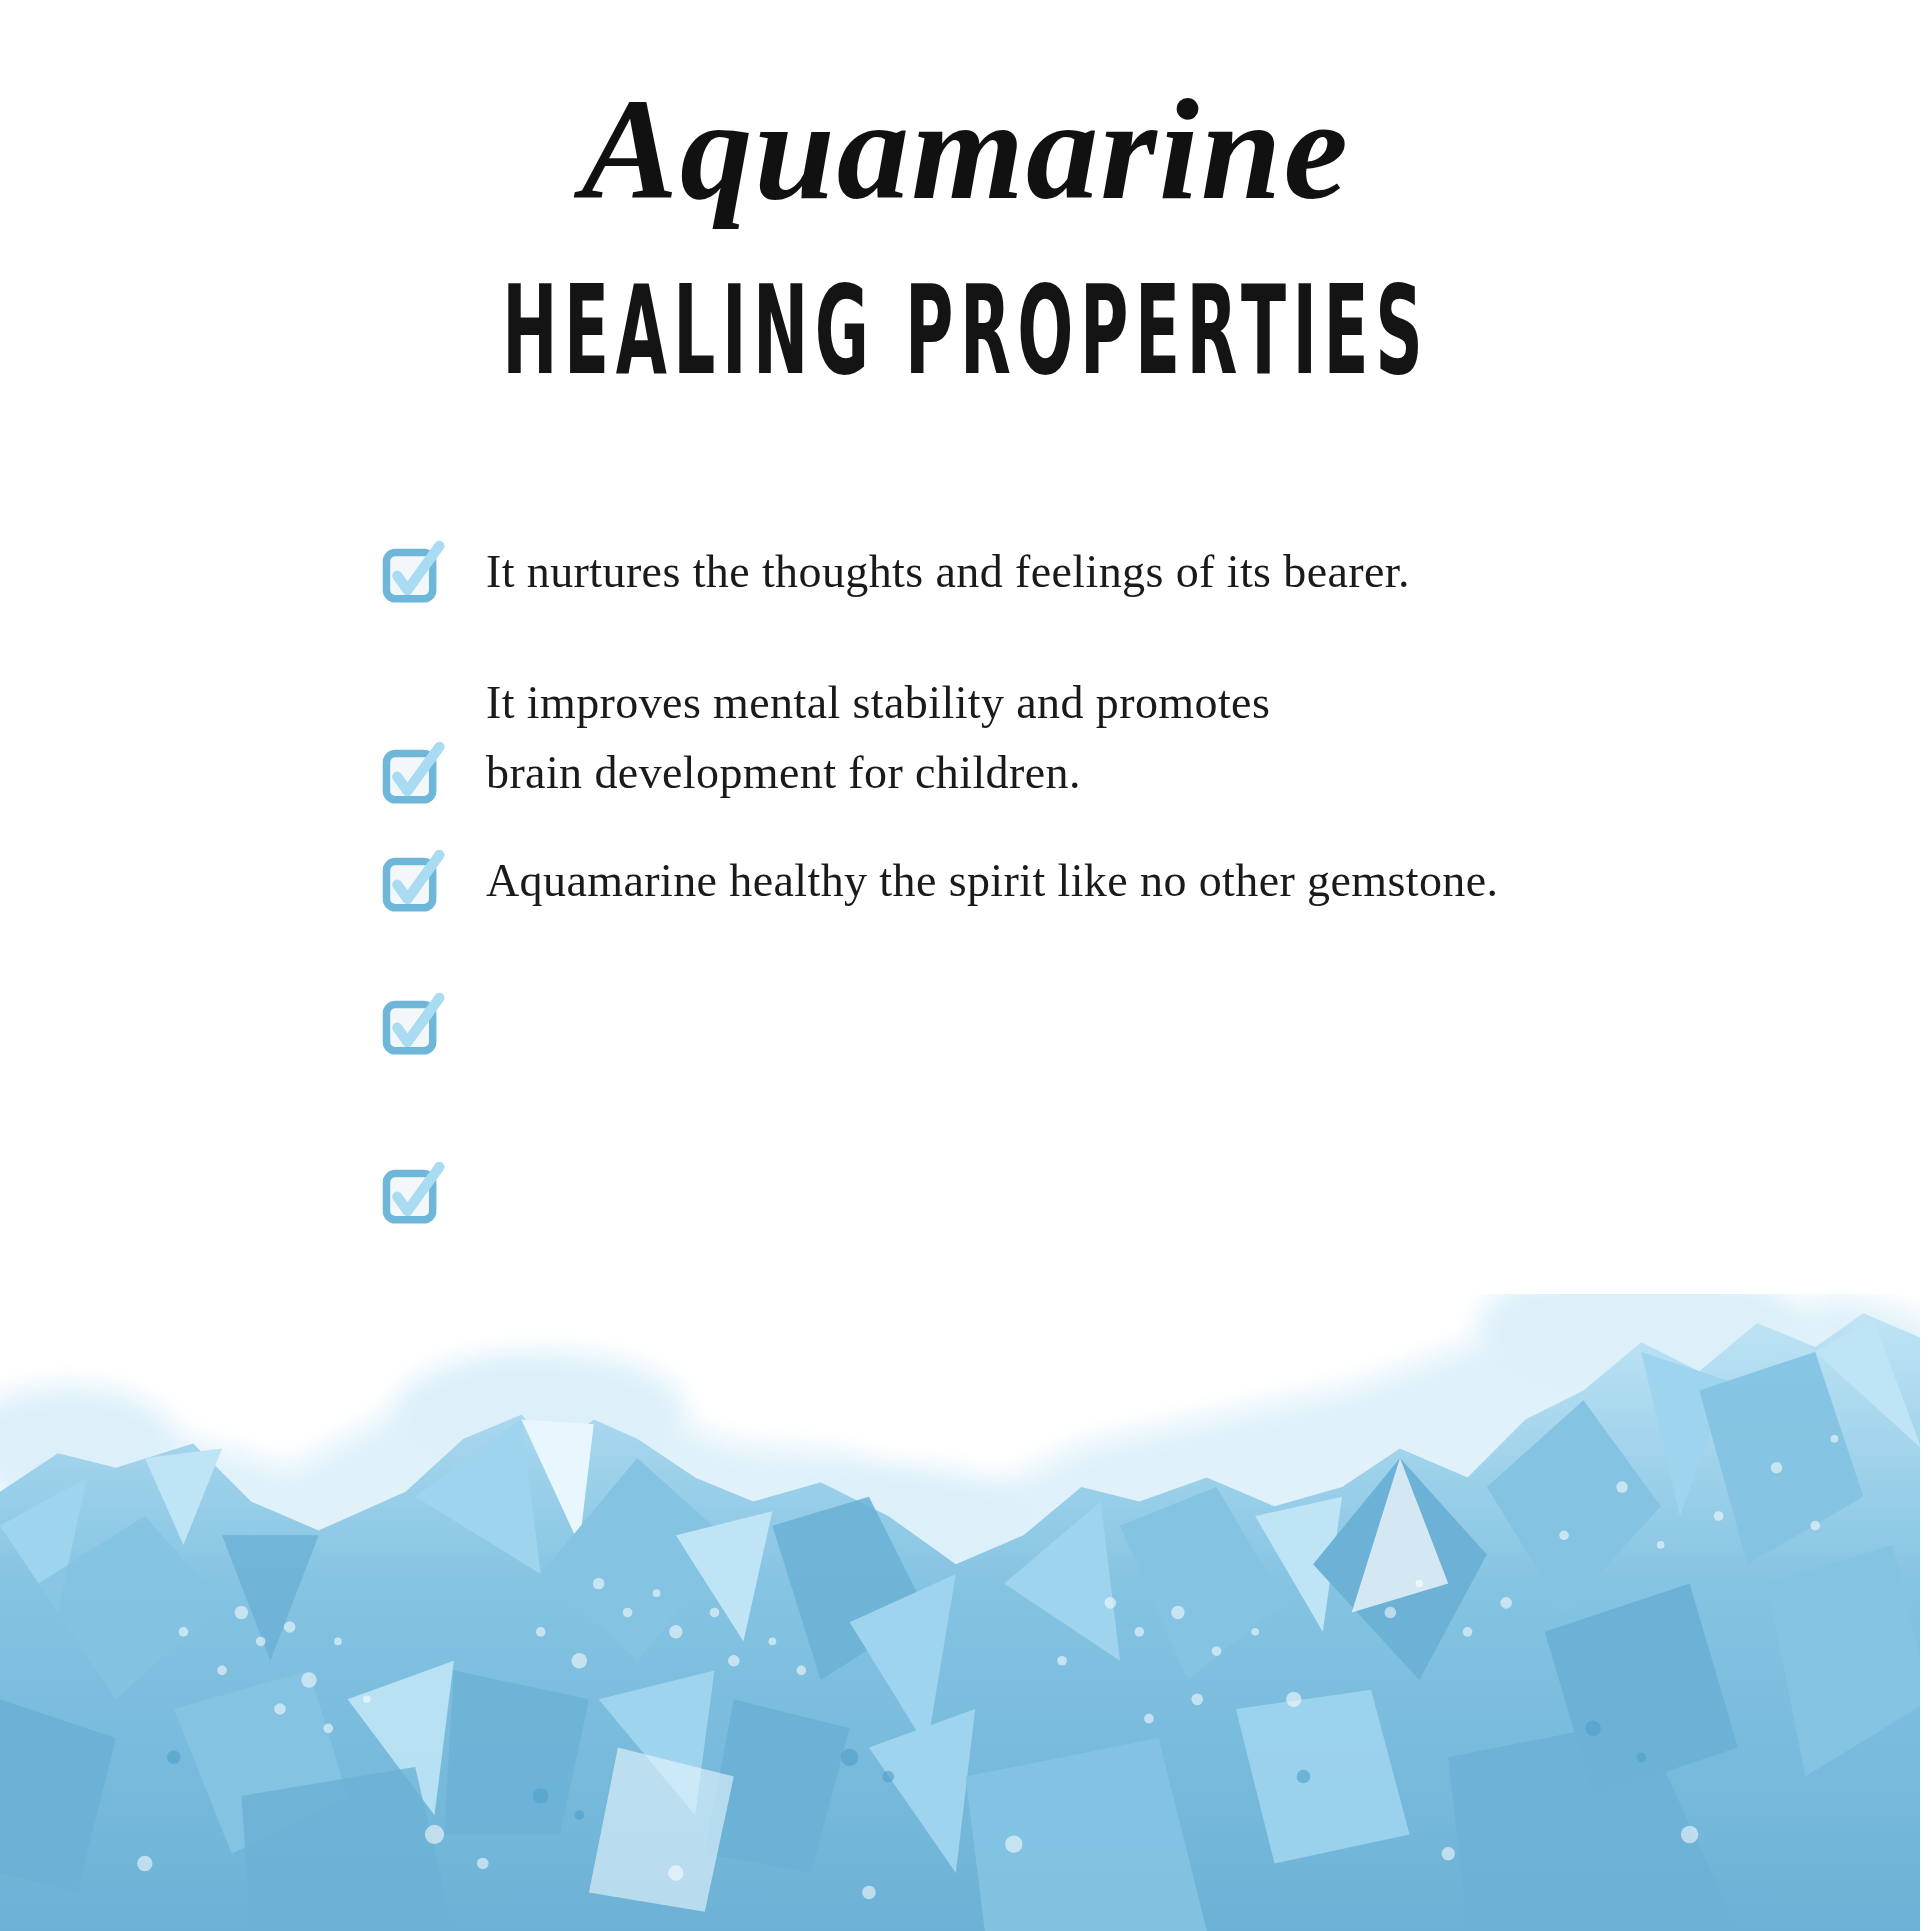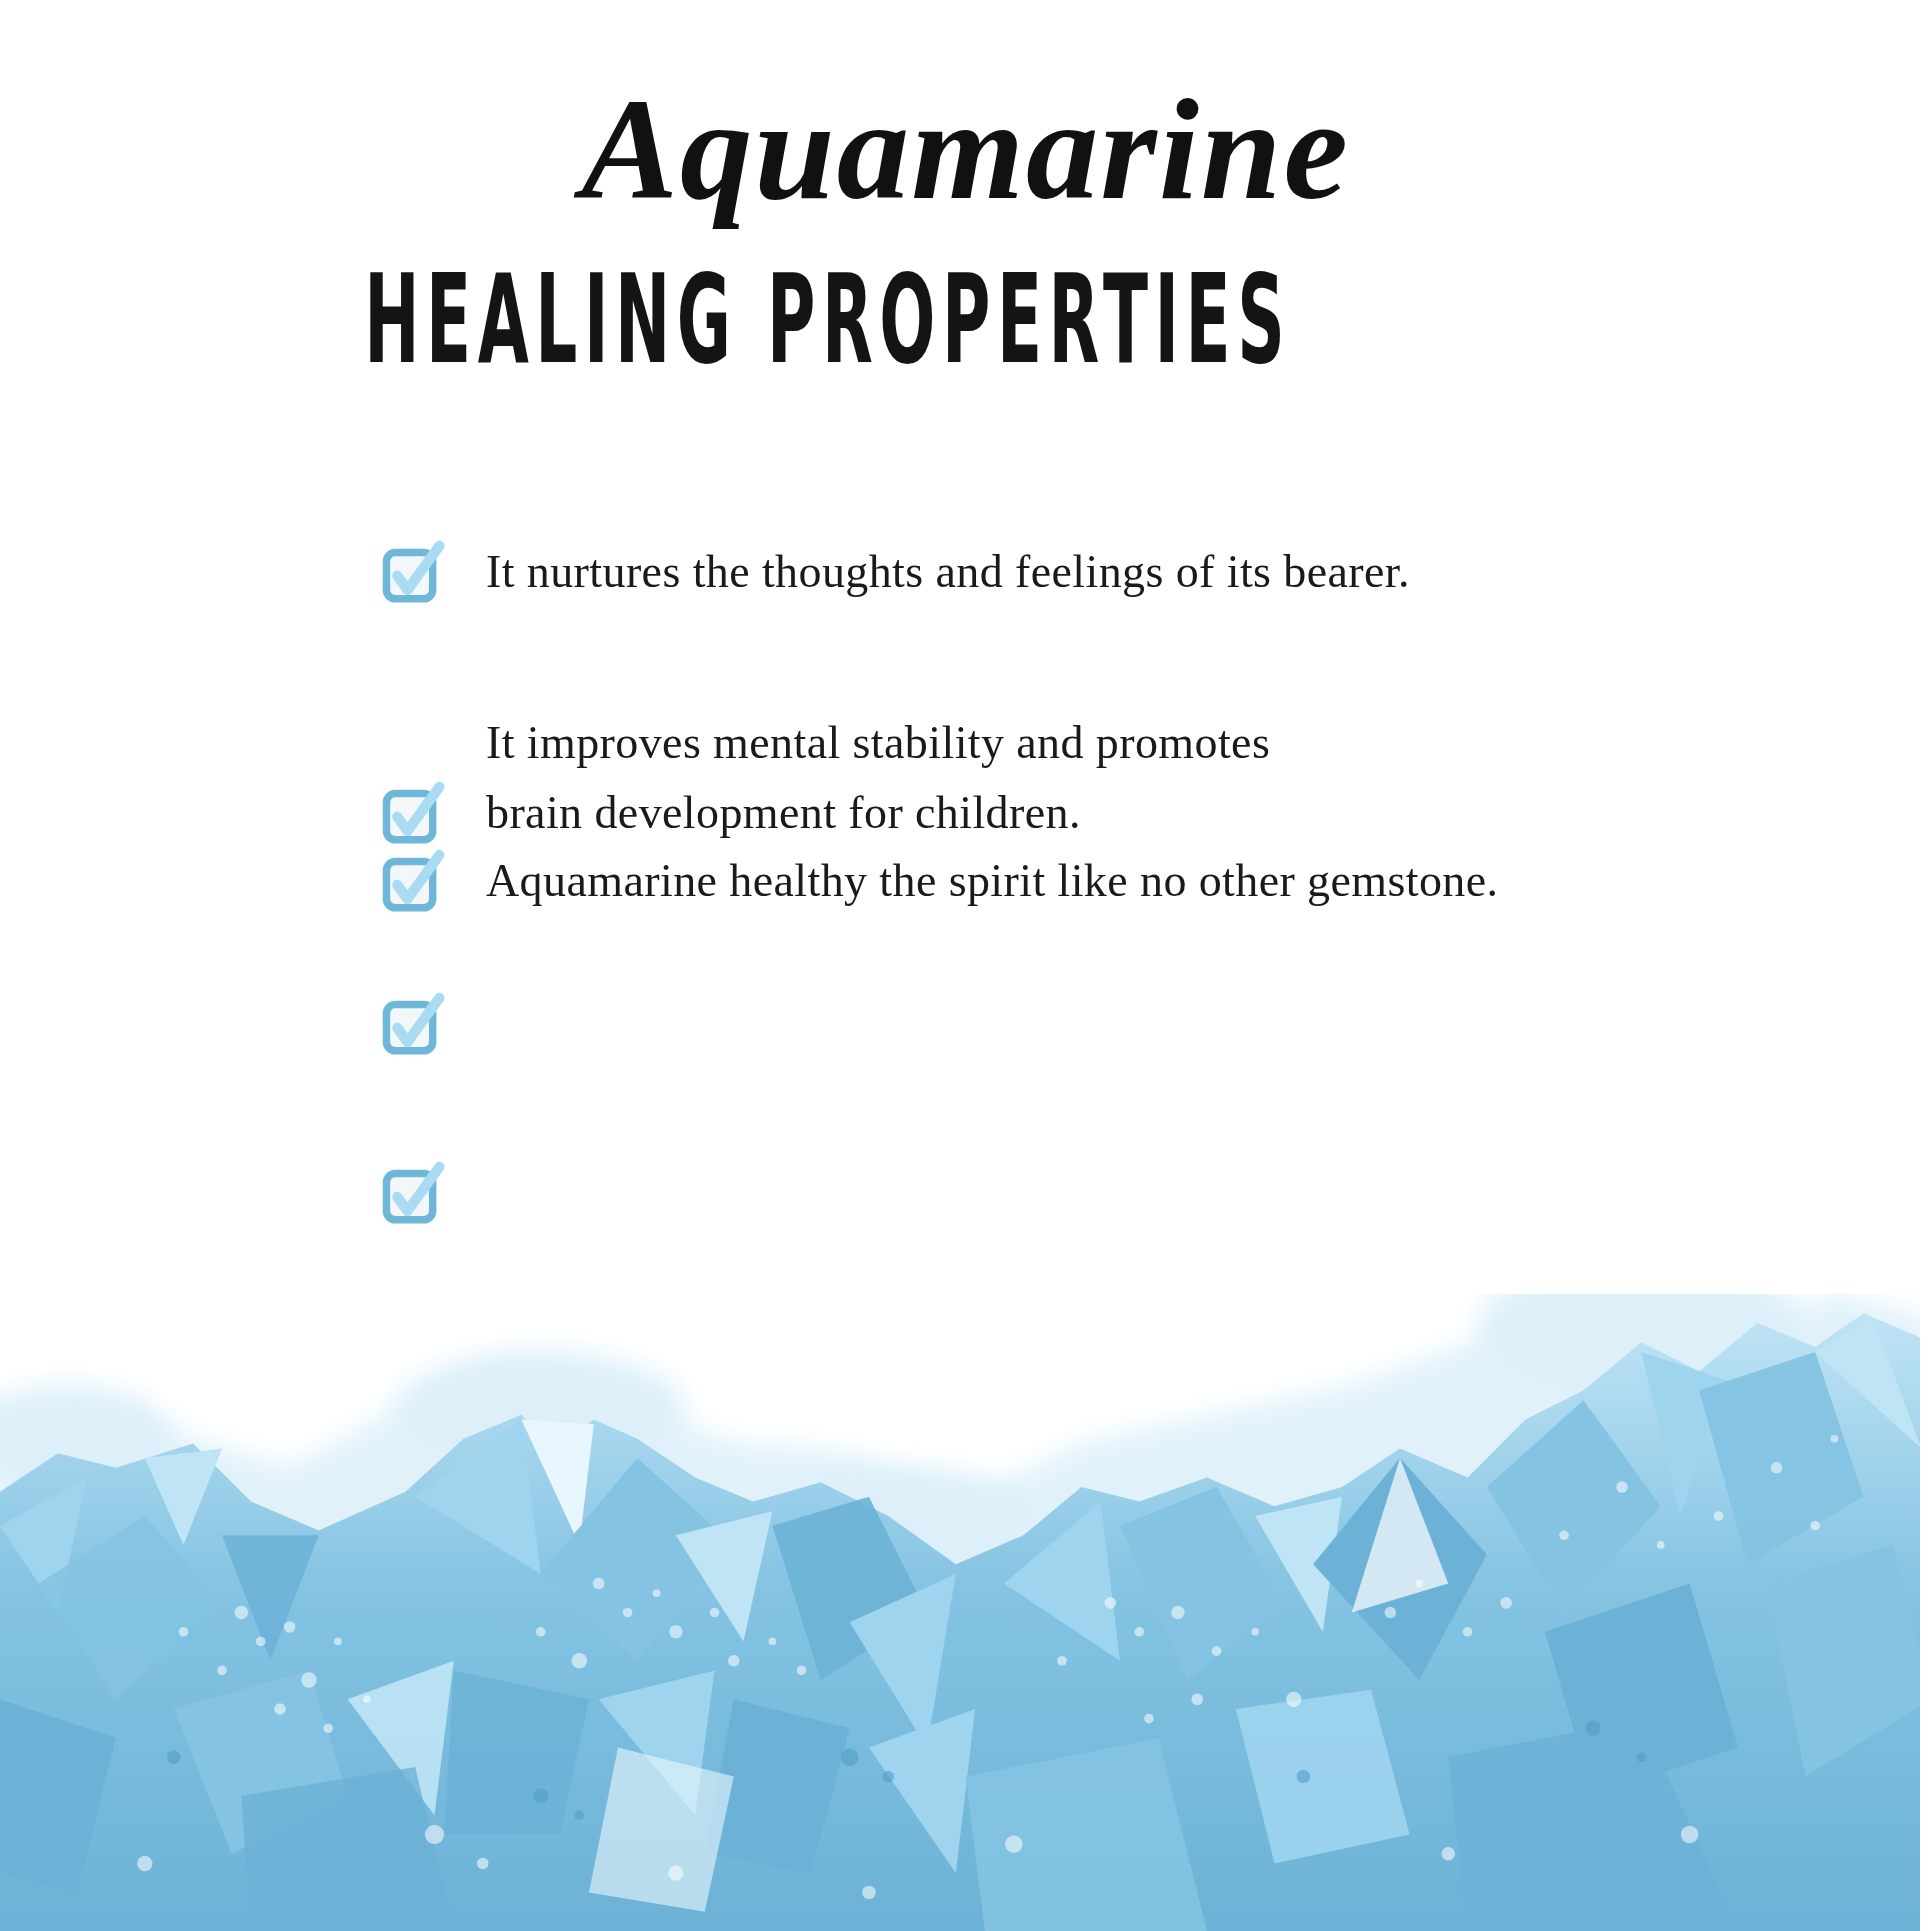--- a/index.html
+++ b/index.html
@@ -27,41 +27,41 @@
   .title{
     position:absolute;top:66px;left:0;width:1931px;
     text-align:center;
     font-family:"Liberation Serif", serif;
     font-style:italic;font-weight:700;
     font-size:145px;line-height:1.15;
     letter-spacing:1.9px;
     color:#111111;
   }
   .subtitle-wrap{
-    position:absolute;top:253px;left:0;width:1931px;
-    display:flex;
+    position:absolute;top:264px;left:0;width:1931px;
+    display:flex;justify-content:center;
   }
   .subtitle{
     display:inline-block;
     font-family:"DejaVu Sans", sans-serif;
     font-weight:700;
     font-size:118px;line-height:1.1;
     letter-spacing:11.6px;
     transform:scale(0.56,1.04);
     transform-origin:center top;
     white-space:nowrap;
     color:#141414;
   }
   .checklist{position:absolute;left:381px;top:0;width:1448px;}
   .check-item{
     position:absolute;left:0;
     display:flex;align-items:flex-end;
   }
   .check-item:nth-of-type(1){top:537px;}
-  .check-item:nth-of-type(2){top:708px;}
+  .check-item:nth-of-type(2){top:668px;}
   .check-item:nth-of-type(3){top:846px;}
   .check-item:nth-of-type(4){top:991px;}
   .check-item:nth-of-type(5){top:1160px;}
   .checkbox-icon{width:68px;height:68px;flex:0 0 68px;margin-top:0;}
   .item-text{
     margin-left:37px;
     font-size:46px;line-height:70px;
     letter-spacing:0.4px;
     white-space:nowrap;
     color:var(--text-color);

